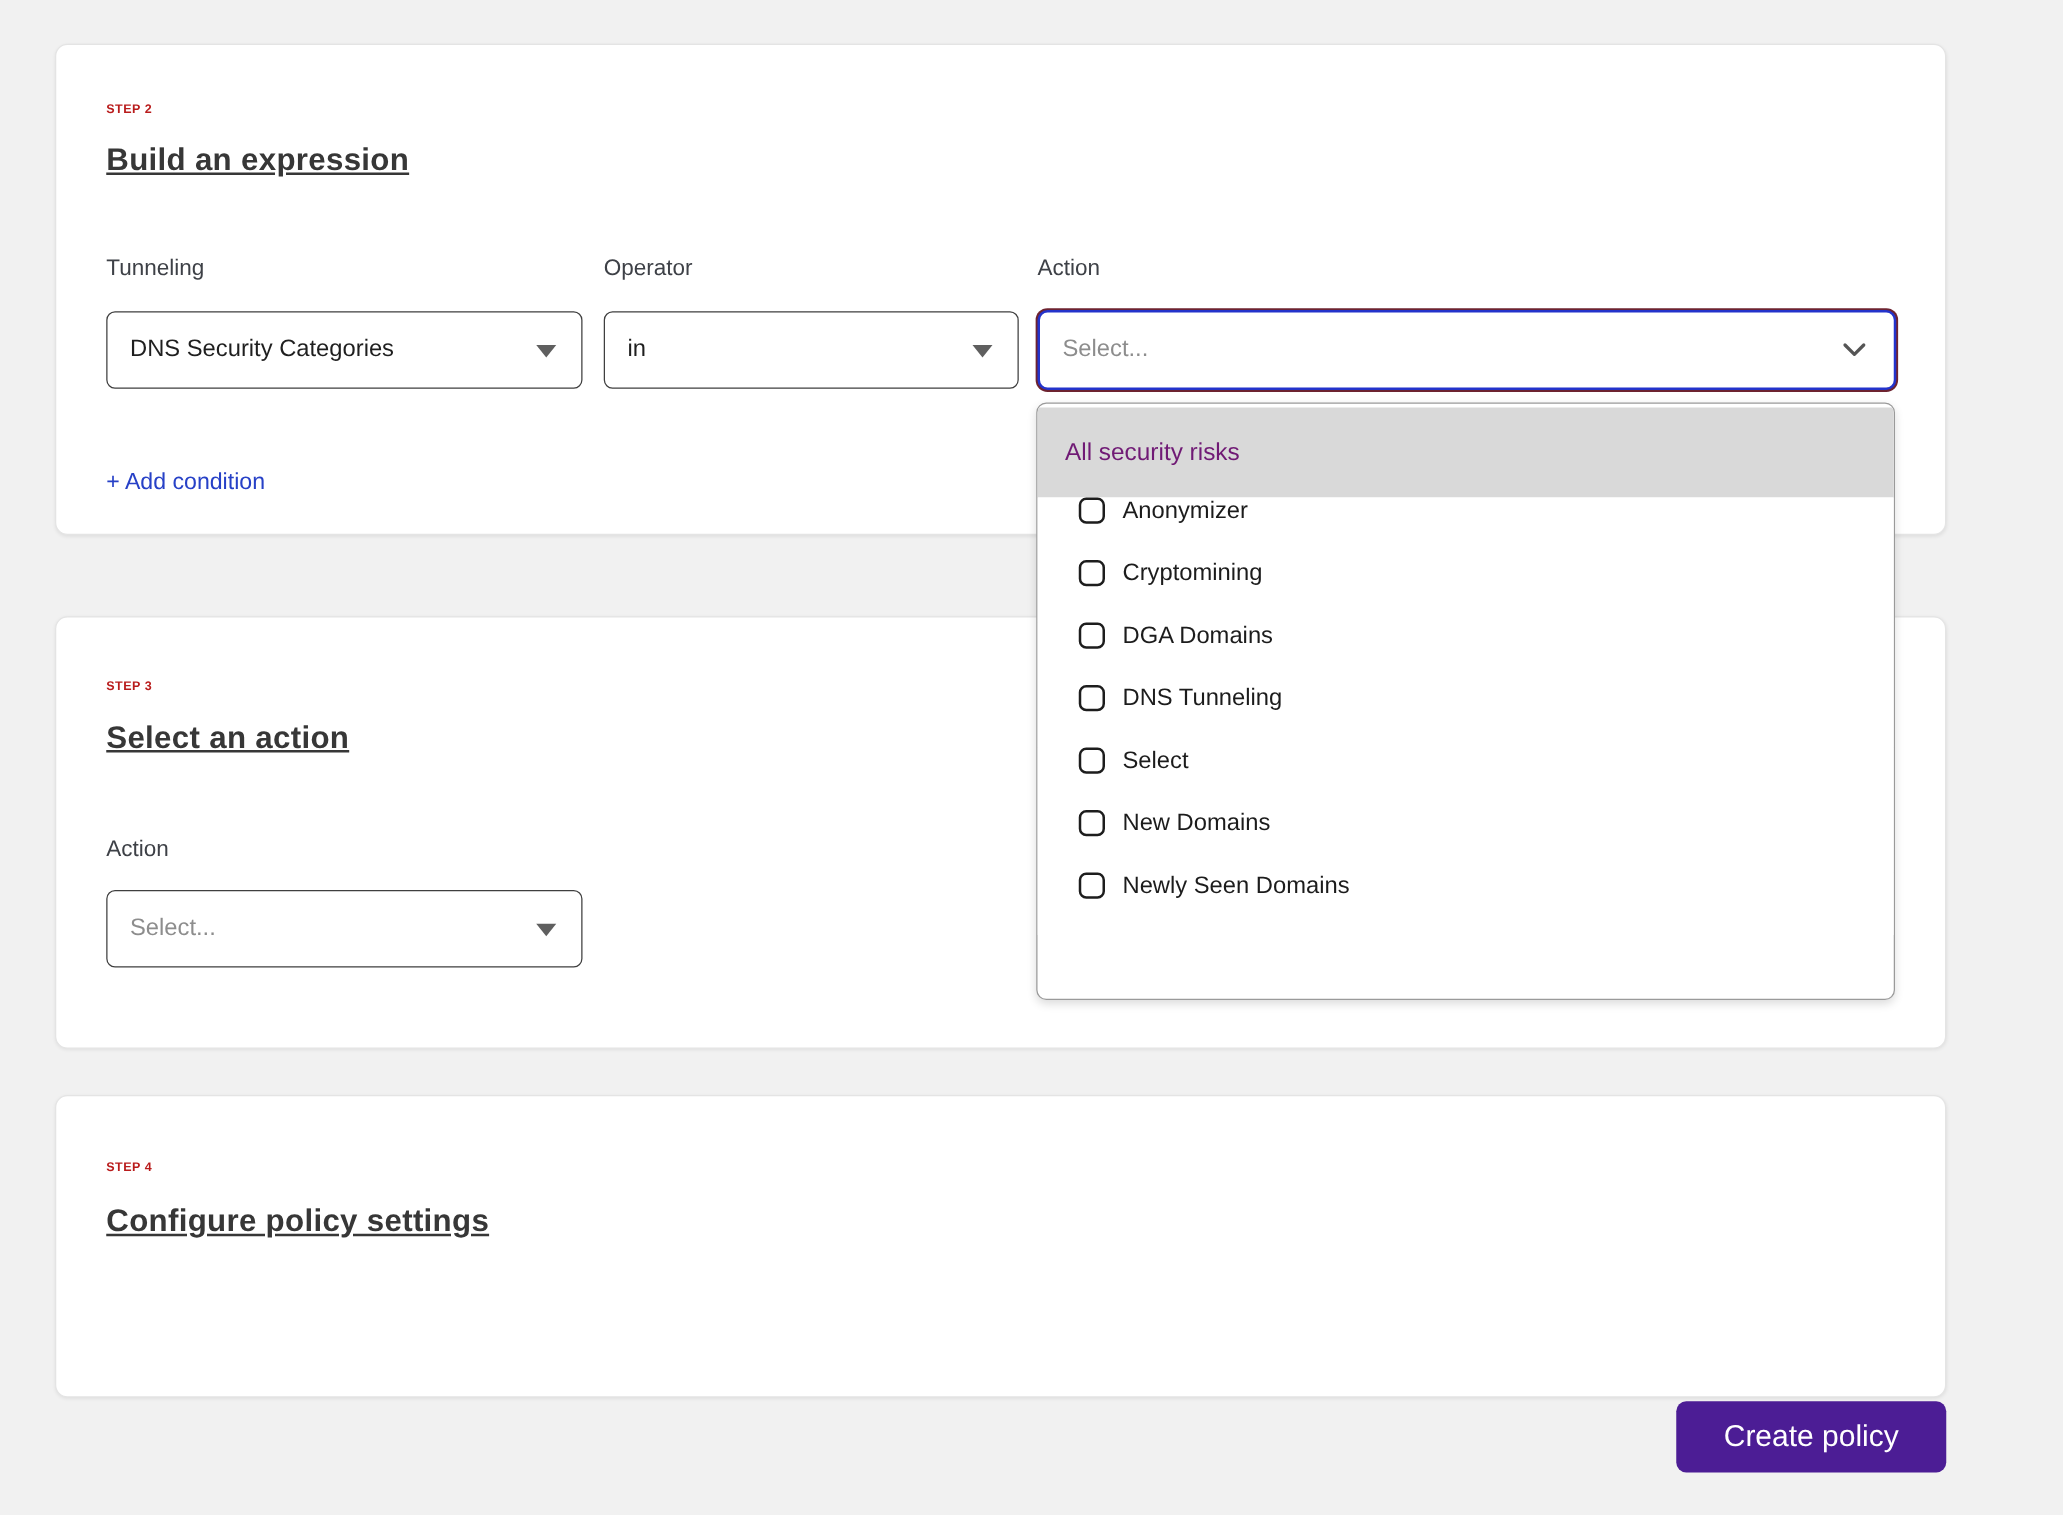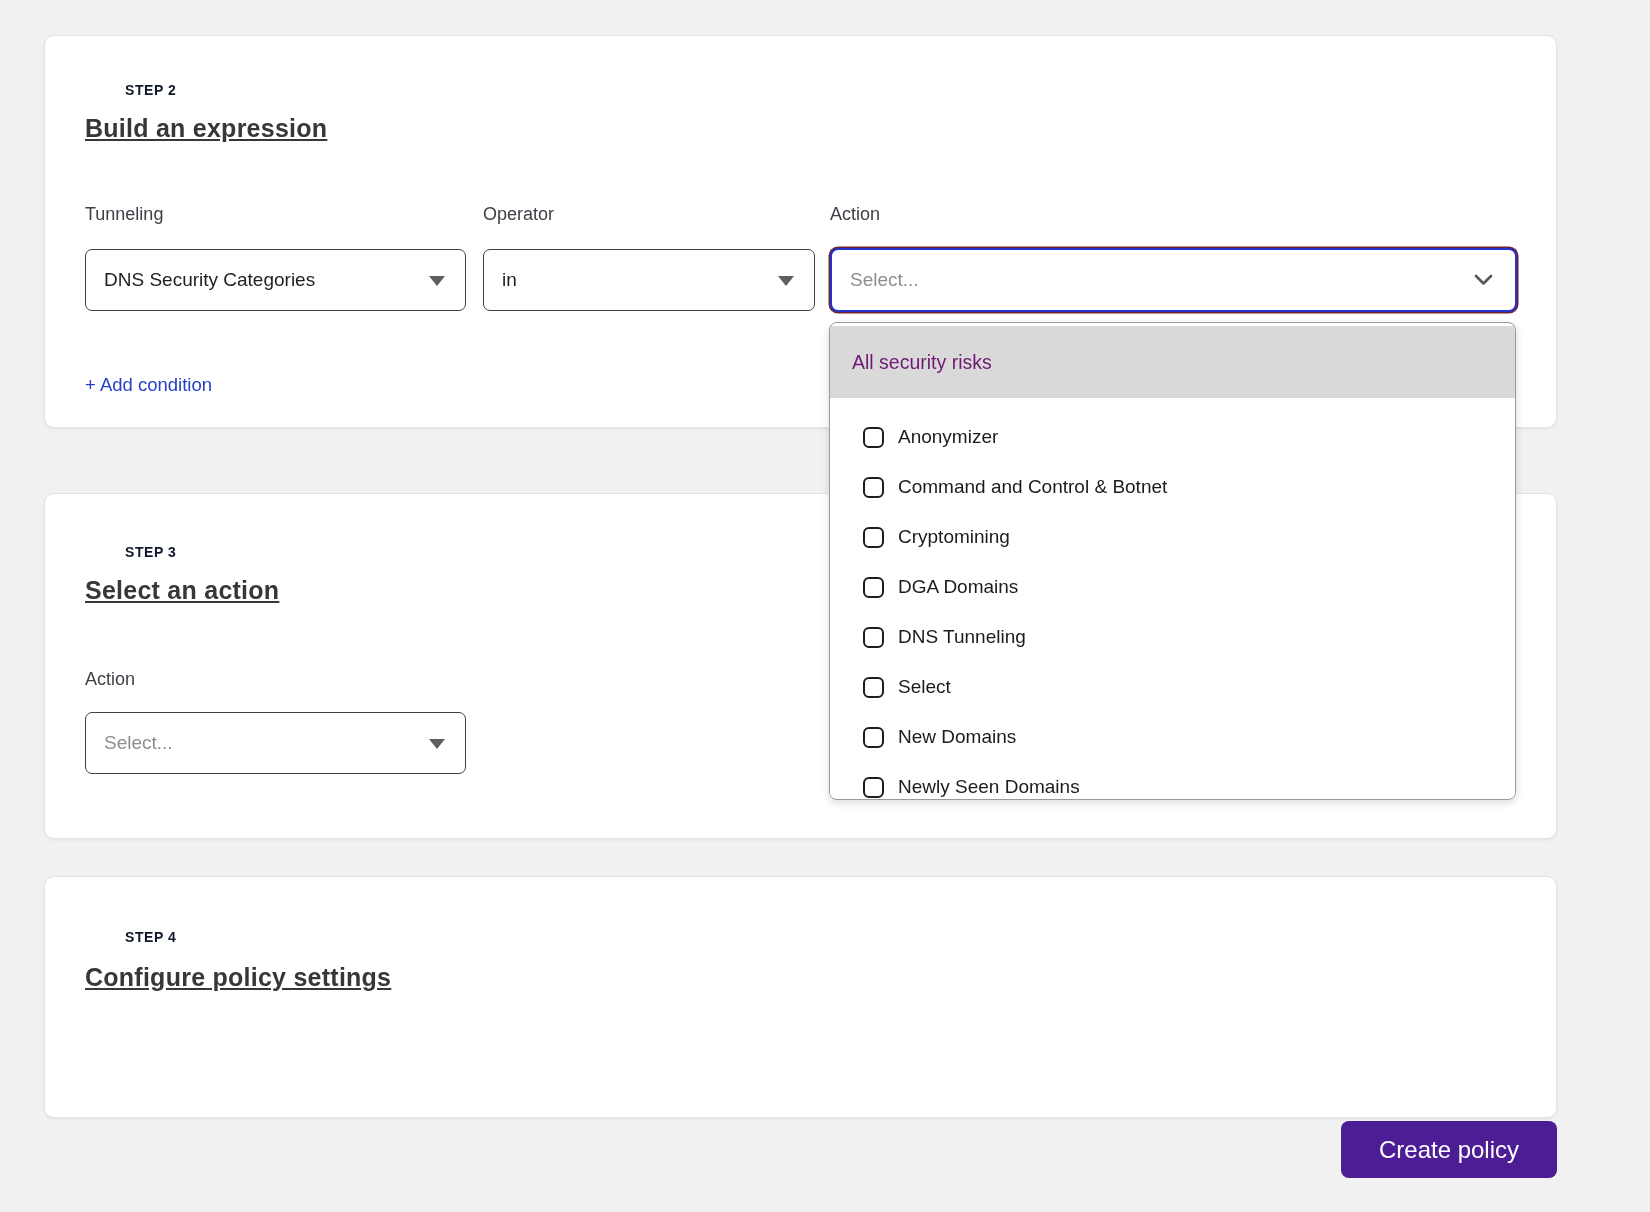--- a/index.html
+++ b/index.html
@@ -10,21 +10,21 @@
     position:absolute; left:44px; width:1513px;
     background:#ffffff; border:1px solid #e4e4e4; border-radius:10px;
     box-shadow:0 1px 3px rgba(0,0,0,0.07);
   }
   #card-step2 { top:35px;  height:393px; }
   #card-step3 { top:493px; height:346px; }
   #card-step4 { top:876px; height:242px; }
 
   .step-label {
     position:absolute; left:40px; top:46px;
-    font-size:14px; font-weight:700; color:#0f172a; letter-spacing:0.04em;margin-left:40px;
+    font-size:10px; font-weight:700; color:#b91c1c; letter-spacing:0.04em;
   }
   .card-title {
     position:absolute; left:40px; top:78px;
     font-size:25px; font-weight:700; color:#373737; letter-spacing:0.01em;text-decoration:underline;
   }
 
   .field-label {
     position:absolute; top:168px;
     font-size:18px; color:#3e4147;
   }
@@ -69,21 +69,21 @@
     background:#fff; border:1px solid #9a9a9a; border-radius:8px;
     box-shadow:0 3px 8px rgba(0,0,0,0.14);
     overflow:hidden; z-index:50; padding-top:3px;
   }
   .dropdown-group-header {
     height:72px; background:#d9d9d9;
     display:flex; align-items:center; padding:0 22px;
     font-size:19.5px; color:#701a75;
   }
   .dropdown-option {
-    height:50px; display:flex; align-items:flex-end;
+    height:50px; display:flex; align-items:flex-start;
     padding-left:33px; gap:14px; cursor:pointer; background:#fff;
     font-size:19px; color:#1c1c1c;
   }
   .checkbox {
     width:21px; height:21px; flex:0 0 21px;
     border:2px solid #1d1d1d; border-radius:6px; background:#fff;
   }
 
   
   #card-step3 .step-label { top:50px; }
@@ -152,24 +152,20 @@
 
 <div class="dropdown-panel">
   <div class="dropdown-group-header">All security risks</div>
   <div>
 
       <div class="dropdown-option">
         <span class="checkbox"></span>
         <span>Anonymizer</span>
       </div>
 
-      <div class="dropdown-option">
-        <span class="checkbox"></span>
-        <span>Command and Control &amp; Botnet</span>
-      </div>
 
       <div class="dropdown-option">
         <span class="checkbox"></span>
         <span>Cryptomining</span>
       </div>
 
       <div class="dropdown-option">
         <span class="checkbox"></span>
         <span>DGA Domains</span>
       </div>

